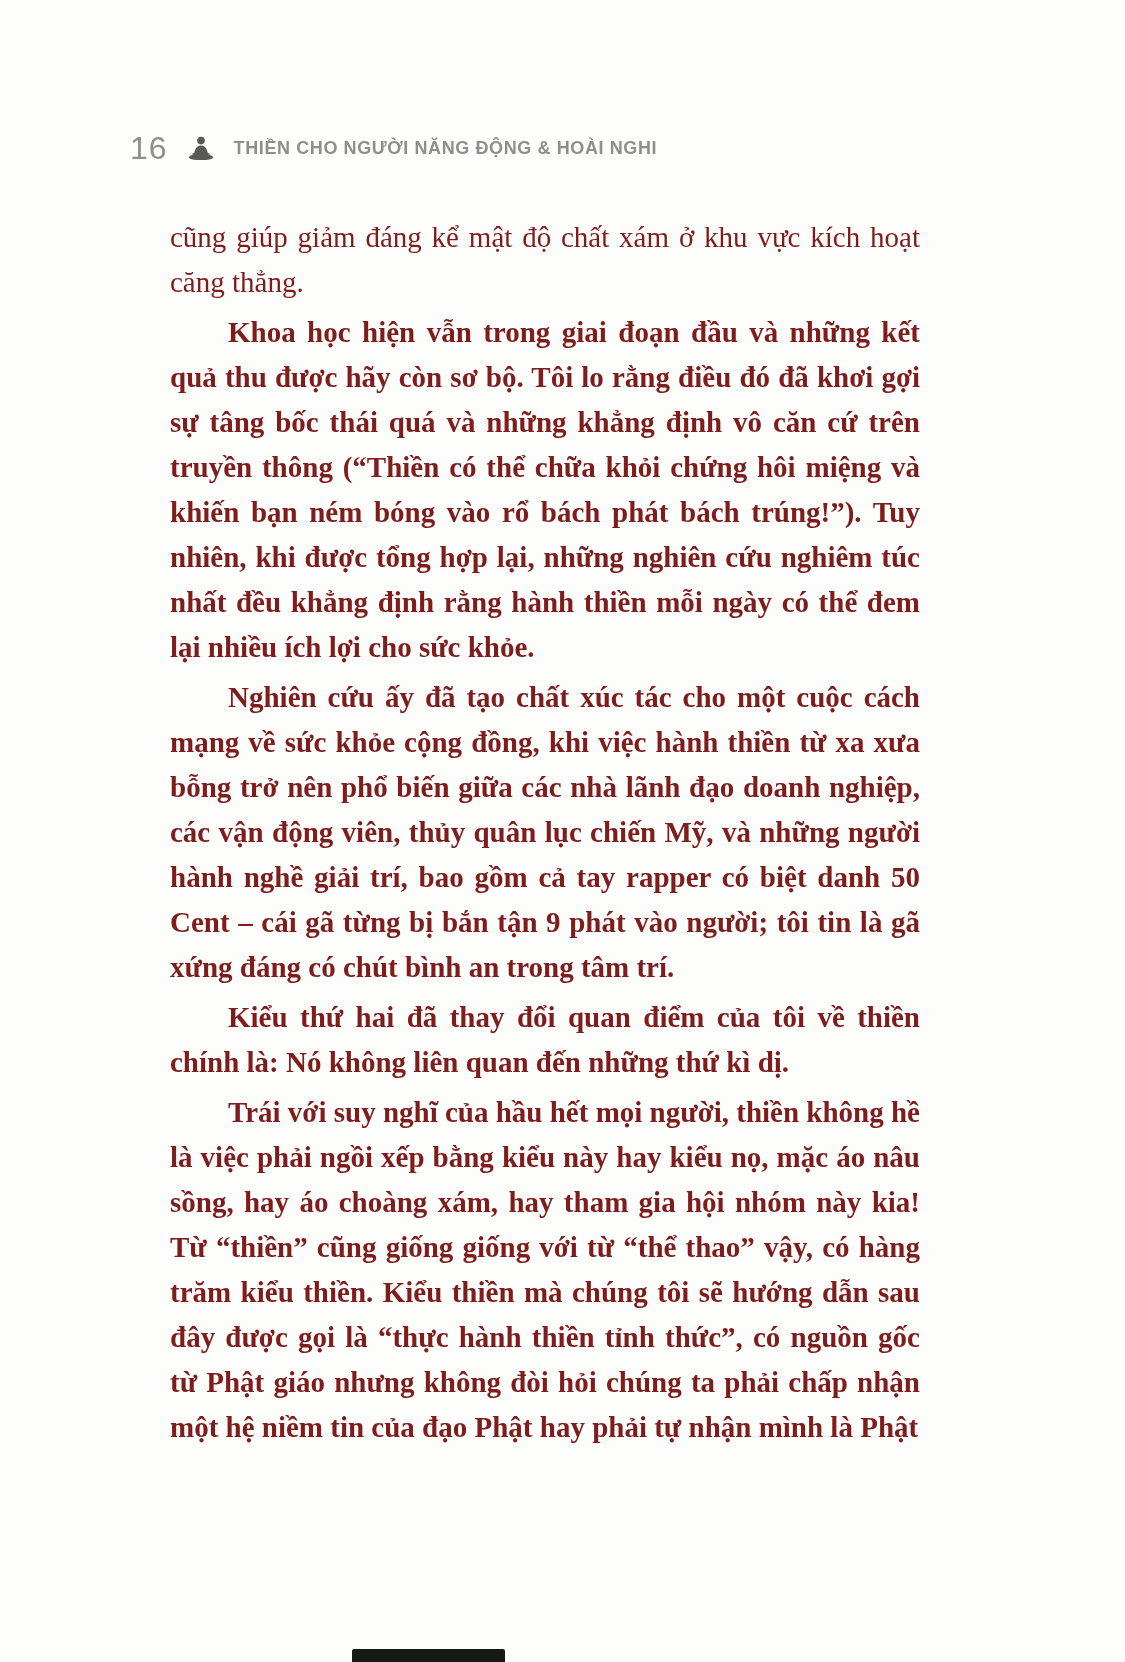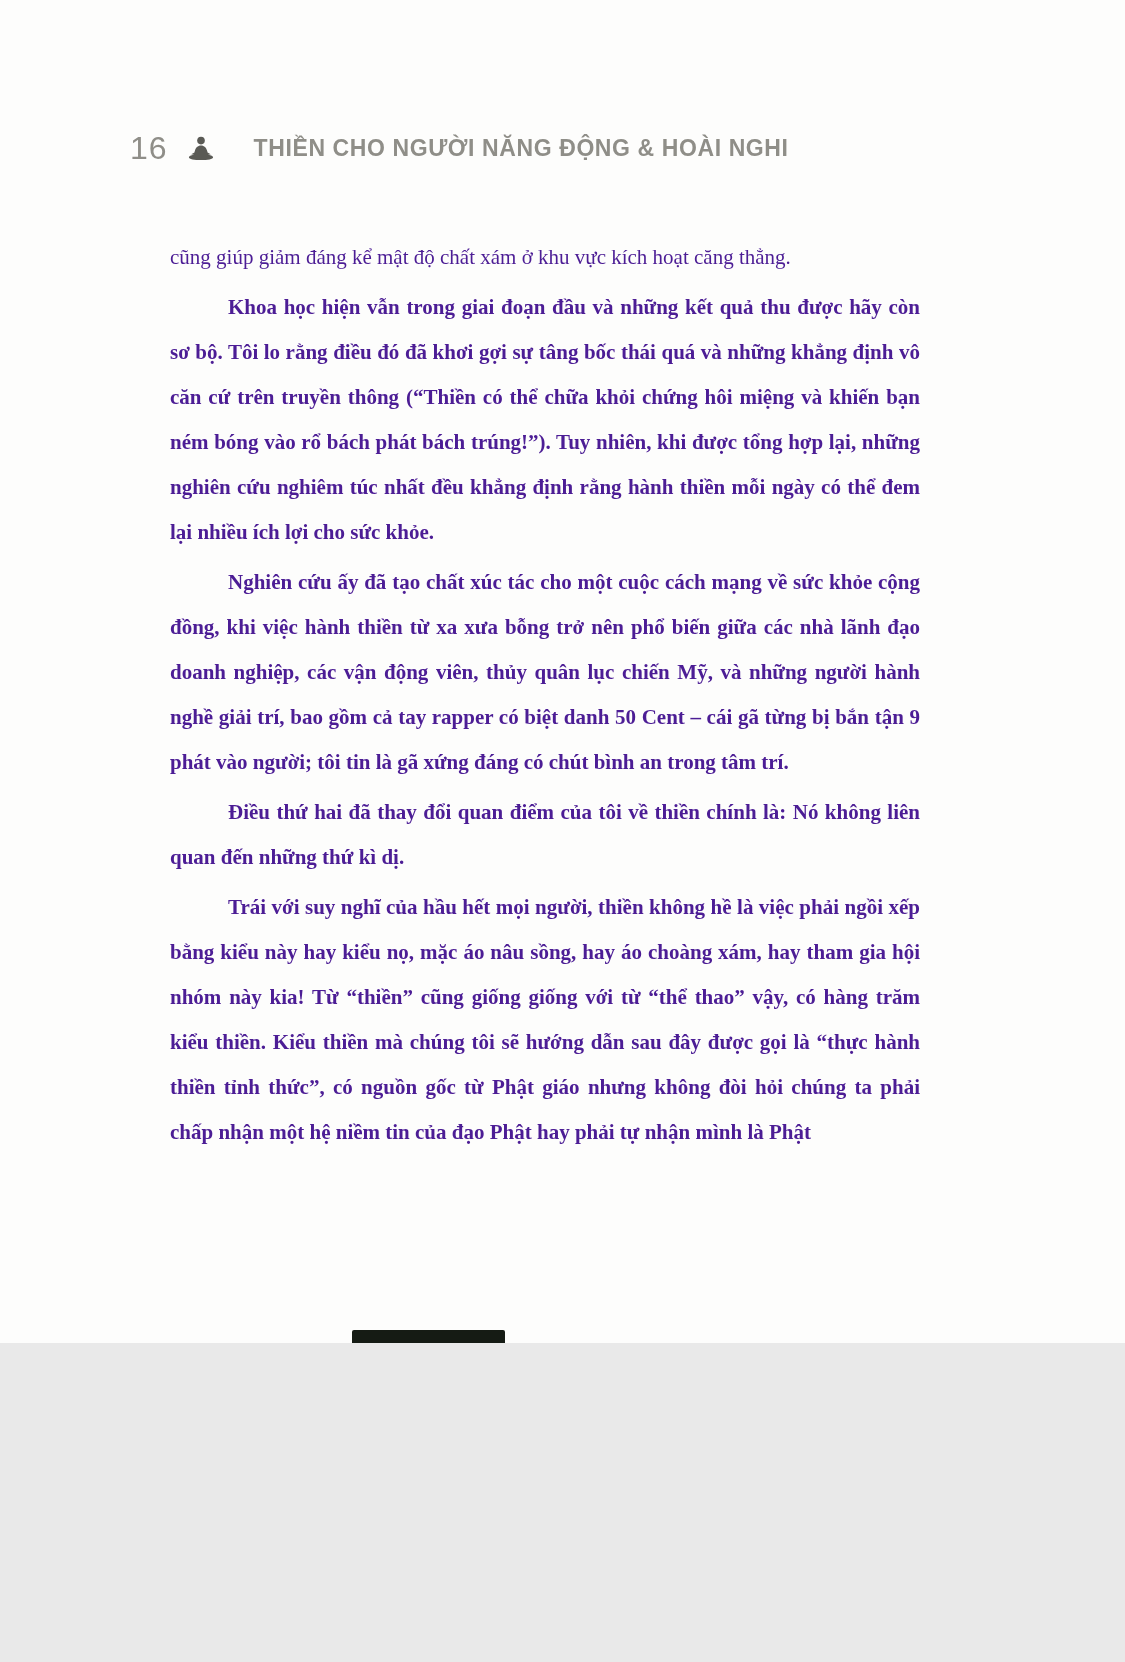--- a/index.html
+++ b/index.html
@@ -3,21 +3,21 @@
 <meta charset="utf-8">
 <style>
   html, body {
     margin: 0;
     padding: 0;
     background: #e9e9e9;
   }
   .page {
     position: relative;
     width: 1125px;
-    height: 1343px;
+    height: 1662px;
     margin: 0 auto;
     background: #fdfdfc;
     box-sizing: border-box;
     overflow: hidden;
     font-family: "Liberation Serif", "DejaVu Serif", serif;
   }
   .running-head {
     display: flex;
     align-items: center;
     gap: 16px;
@@ -32,30 +32,29 @@
   }
   .header-icon {
     display: inline-flex;
     align-items: center;
     justify-content: center;
     width: 34px;
     height: 30px;
   }
   .running-title {
     font-family: "Liberation Sans", sans-serif;
-    font-size: 23px;
+    font-size: 18px;
     font-weight: 700;
     color: #8f8e88;
     letter-spacing: 0.6px;
-    margin-left: 20px;
   }
   .body-text {
-    margin: 68px 205px 0 170px;
-    color: #4c1d95;
-    font-size: 21px;
+    margin: 48px 205px 0 170px;
+    color: #7f1d1d;
+    font-size: 29px;
     line-height: 45px;
     text-align: justify;
   }
   .para {
     margin: 0 0 5px 0;
   }
   .para.indent {
     text-indent: 58px;
     font-weight: bold;
   }
@@ -83,19 +82,19 @@
         <path d="M4.3 15.2c1.2-1.1 2.4-1.5 3.3-1.3l-0.4 1.8zM19.7 15.2c-1.2-1.1-2.4-1.5-3.3-1.3l0.4 1.8z" fill="#5a5a55"></path>
       </svg>
     </span>
     <span class="running-title">THIỀN CHO NGƯỜI NĂNG ĐỘNG &amp; HOÀI NGHI</span>
   </header>
 
   <main class="body-text">
     <p class="para continued">cũng giúp giảm đáng kể mật độ chất xám ở khu vực kích hoạt căng thẳng.</p>
     <p class="para indent">Khoa học hiện vẫn trong giai đoạn đầu và những kết quả thu được hãy còn sơ bộ. Tôi lo rằng điều đó đã khơi gợi sự tâng bốc thái quá và những khẳng định vô căn cứ trên truyền thông (“Thiền có thể chữa khỏi chứng hôi miệng và khiến bạn ném bóng vào rổ bách phát bách trúng!”). Tuy nhiên, khi được tổng hợp lại, những nghiên cứu nghiêm túc nhất đều khẳng định rằng hành thiền mỗi ngày có thể đem lại nhiều ích lợi cho sức khỏe.</p>
     <p class="para indent">Nghiên cứu ấy đã tạo chất xúc tác cho một cuộc cách mạng về sức khỏe cộng đồng, khi việc hành thiền từ xa xưa bỗng trở nên phổ biến giữa các nhà lãnh đạo doanh nghiệp, các vận động viên, thủy quân lục chiến Mỹ, và những người hành nghề giải trí, bao gồm cả tay rapper có biệt danh 50 Cent – cái gã từng bị bắn tận 9 phát vào người; tôi tin là gã xứng đáng có chút bình an trong tâm trí.</p>
-    <p class="para indent">Điều thứ hai đã thay đổi quan điểm của tôi về thiền chính là: Nó không liên quan đến những thứ kì dị.</p>
+    <p class="para indent">Kiểu thứ hai đã thay đổi quan điểm của tôi về thiền chính là: Nó không liên quan đến những thứ kì dị.</p>
     <p class="para indent">Trái với suy nghĩ của hầu hết mọi người, thiền không hề là việc phải ngồi xếp bằng kiểu này hay kiểu nọ, mặc áo nâu sồng, hay áo choàng xám, hay tham gia hội nhóm này kia! Từ “thiền” cũng giống giống với từ “thể thao” vậy, có hàng trăm kiểu thiền. Kiểu thiền mà chúng tôi sẽ hướng dẫn sau đây được gọi là “thực hành thiền tỉnh thức”, có nguồn gốc từ Phật giáo nhưng không đòi hỏi chúng ta phải chấp nhận một hệ niềm tin của đạo Phật hay phải tự nhận mình là Phật</p>
   </main>
 
   <div class="scan-artifact"></div>
 
 </div>
 
 </body></html>

